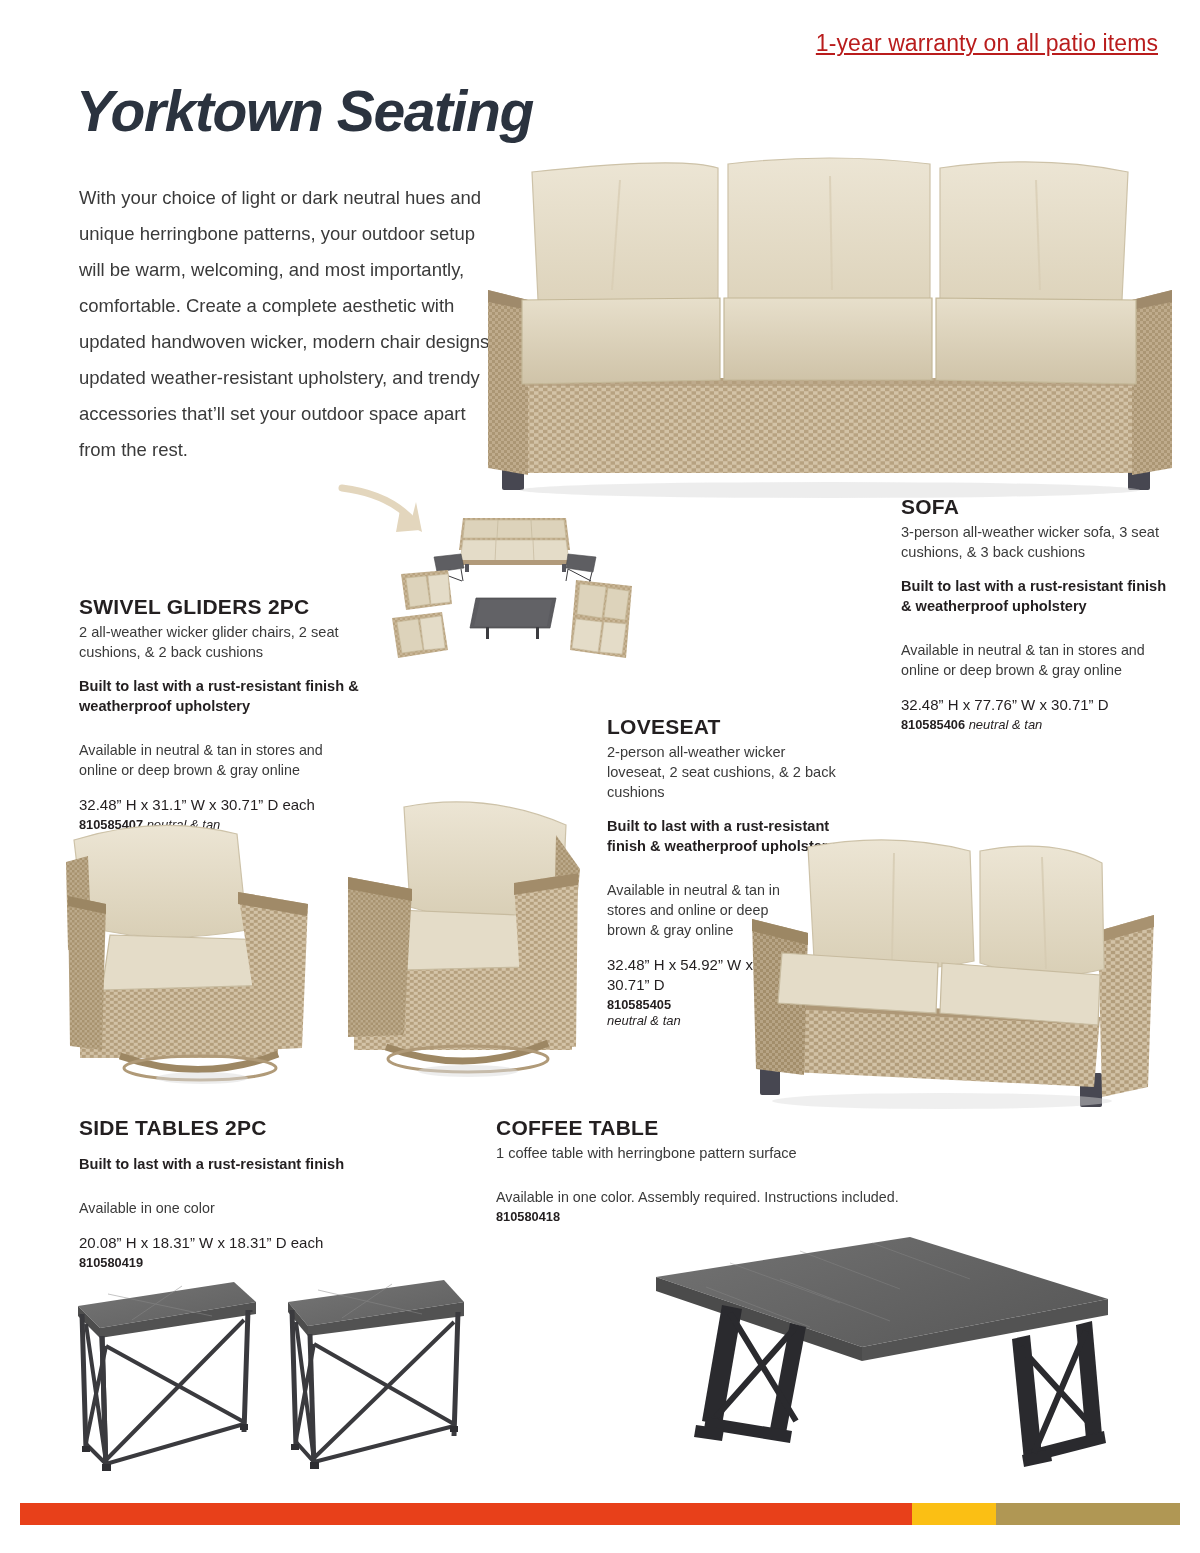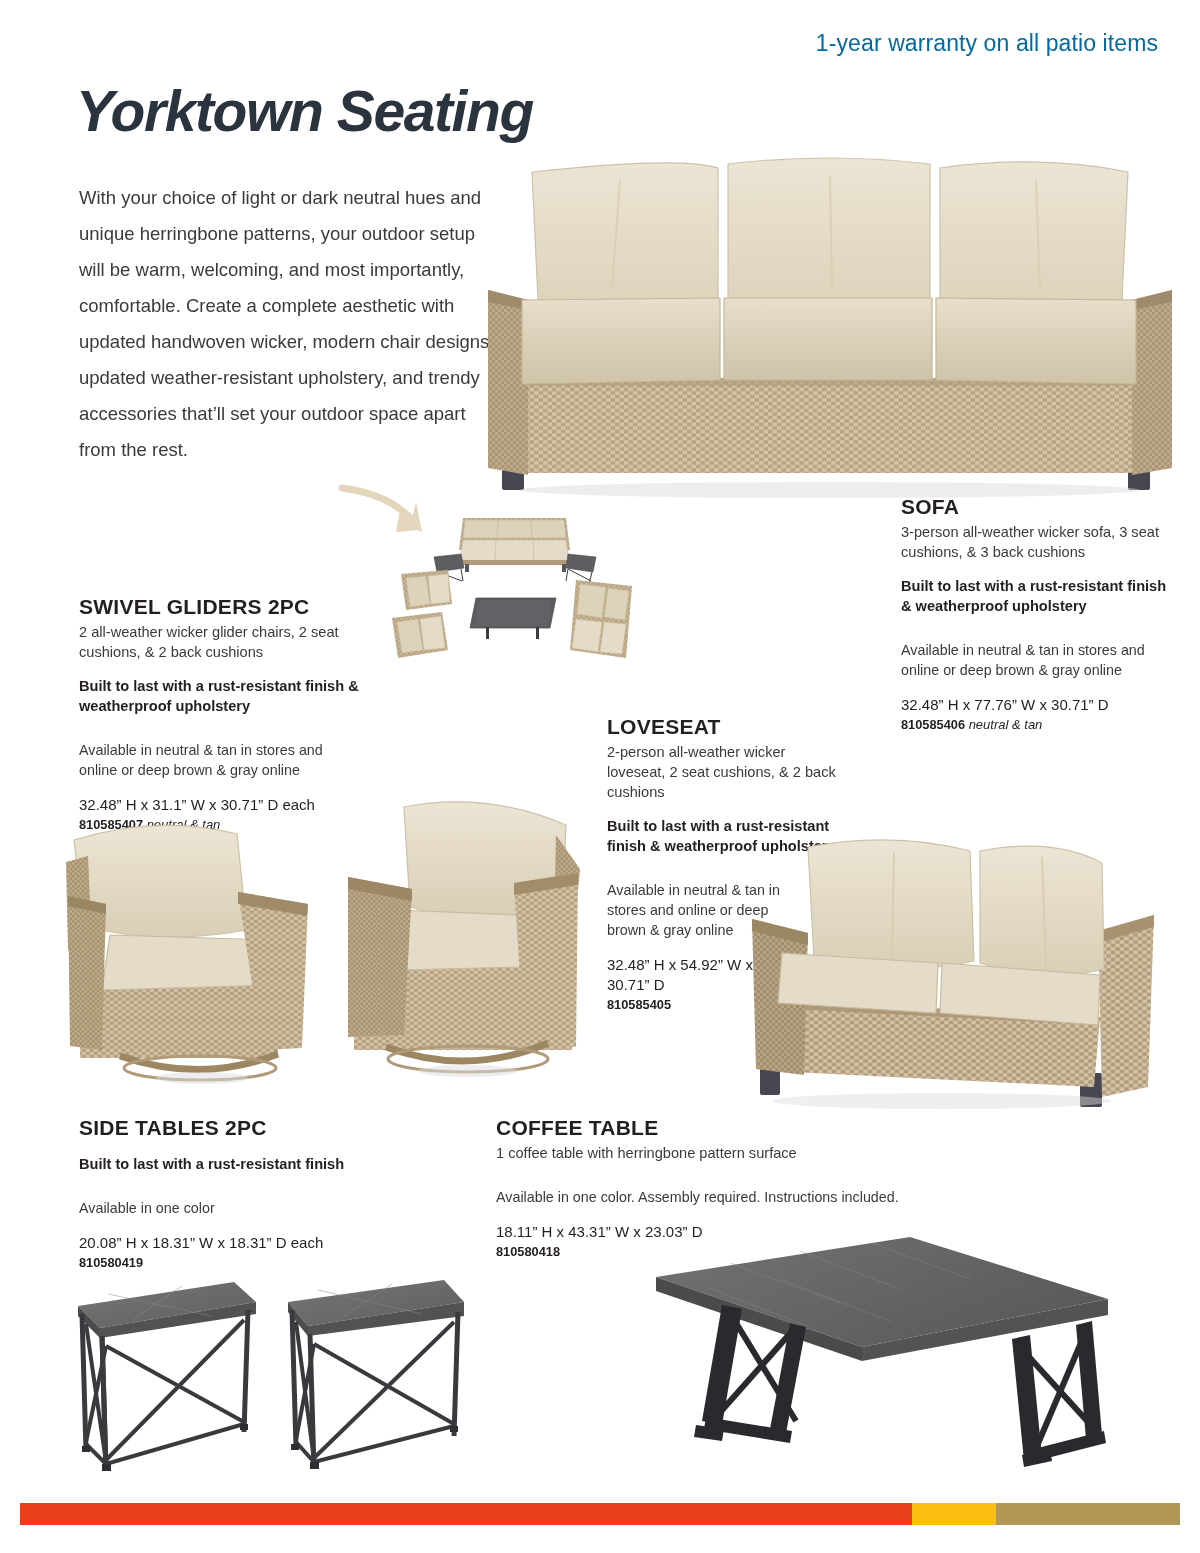--- a/index.html
+++ b/index.html
@@ -40,40 +40,40 @@
   .spec .built {
     font-size: 14.6px; font-weight: bold; line-height: 20px;
     margin-top: 14px; color: #231f20;
   }
   .spec .avail {
     font-size: 14.3px; line-height: 20px;
     margin-top: 24px; color: #3a3a3a;
   }
   .spec .dims { font-size: 15px; line-height: 20px; margin-top: 15px; color: #231f20; }
   .spec .sku { font-size: 12.8px; font-weight: bold; margin-top: 2px; color: #231f20; }
-  .spec .sku em { font-weight: normal; font-style: italic; font-size: 13px; text-align: right; }
+  .spec .sku em { font-weight: normal; font-style: italic; font-size: 13px; }
   .spec .sku.stack em { display: block; margin-top: 1px; }
 
   
   .photo { position: absolute; }
   .photo svg { display: block; width: 100%; height: 100%; }
 
   
   .footbar { position: absolute; left: 20px; bottom: 28px; height: 22px; width: 1160px; display: flex; }
   .footbar i { display: block; height: 100%; }
 
   
   .arrow { position: absolute; left: 338px; top: 468px; width: 130px; height: 80px; }
 </style>
 </head>
 <body>
 
 <div class="page">
 
-  <div class="warranty" style="color: #0369a1;">1-year warranty on all patio items</div>
+  <div class="warranty" style="color: #b91c1c; text-decoration: underline;">1-year warranty on all patio items</div>
   <h1 class="page-title" style="color: rgb(43, 51, 63); font-style: italic;">Yorktown Seating</h1>
   <p class="intro">With your choice of light or dark neutral hues and unique herringbone patterns, your outdoor setup will be warm, welcoming, and most importantly, comfortable. Create a complete aesthetic with updated handwoven wicker, modern chair designs, updated weather-resistant upholstery, and trendy accessories that’ll set your outdoor space apart from the rest.</p>
 
   <div class="photo" style="left:480px; top:150px; width:700px; height:350px;">
     <svg viewBox="0 0 700 350" preserveAspectRatio="none">
       <defs>
         <linearGradient id="cush" x1="0" y1="0" x2="0" y2="1">
           <stop offset="0" stop-color="#ece5d4"></stop>
             <stop offset="1" stop-color="#ddd3bb"></stop>
         </linearGradient>
@@ -362,21 +362,20 @@
     <div class="built">Built to last with a rust-resistant finish</div>
     <div class="avail">Available in one color</div>
     <div class="dims">20.08” H x 18.31” W x 18.31” D each</div>
     <div class="sku">810580419</div>
   </div>
 
   <div class="spec" style="left:496px; top:1116px; width:470px;">
     <div class="hd">COFFEE TABLE</div>
     <div class="desc">1 coffee table with herringbone pattern surface</div>
     <div class="avail">Available in one color. Assembly required. Instructions included.</div>
-    <div class="dims">18.11” H x 43.31” W x 23.03” D</div>
     <div class="sku">810580418</div>
   </div>
 
   <div class="photo" style="left:62px; top:1272px; width:440px; height:230px;">
     <svg viewBox="0 0 440 230" preserveAspectRatio="none">
       <defs>
         <linearGradient id="ttop" x1="0" y1="0" x2="1" y2="1">
           <stop offset="0" stop-color="#767676"></stop>
             <stop offset="1" stop-color="#5e5e5e"></stop>
         </linearGradient>

